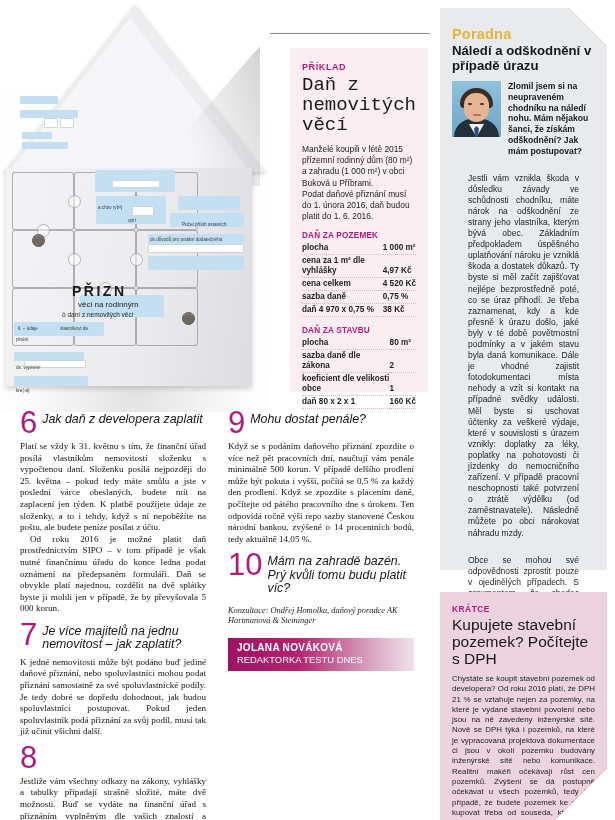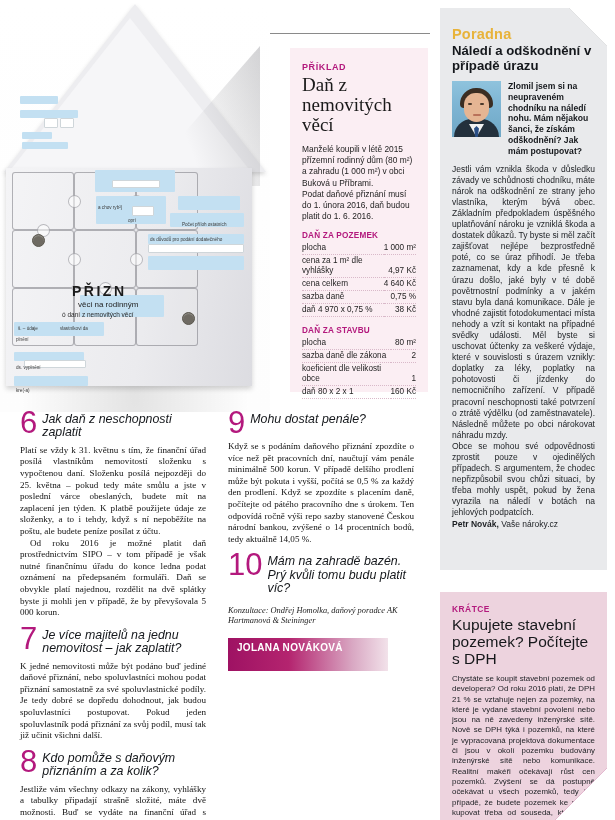--- a/index.html
+++ b/index.html
@@ -140,21 +140,21 @@
   .example-inner { padding: 14px 12px 10px 12px; }
   .kicker {
     font-family: "Liberation Sans", sans-serif;
     font-weight: bold;
     font-size: 9px;
     letter-spacing: 0.6px;
     color: #b3197d;
     margin-bottom: 3px;
   }
   .ex-title {
-    font-family: Liberation Serif, serif;
+    font-family: Liberation Mono, monospace;
     font-size: 19px;
     line-height: 20px;
     color: #1a1a1a;
     margin: 0 0 9px 0;
     font-weight: normal;
   }
   .ex-body {
     font-family: "Liberation Sans", sans-serif;
     font-size: 8.4px;
     line-height: 11.2px;
@@ -174,22 +174,23 @@
     border-collapse: collapse;
     font-family: "Liberation Sans", sans-serif;
     font-size: 8.2px;
     color: #1d1d1d;
   }
   table.ex-tbl td {
     padding: 1px 0 1px 0;
     border-bottom: 1px dotted #d9b9c9;
     vertical-align: bottom;
     line-height: 10px;
-  }
-  table.ex-tbl td.v { text-align: right; white-space: nowrap; }
+    font-weight: bold;
+  }
+  table.ex-tbl td.v { text-align: left; white-space: nowrap; }
 
   
   .rail {
     position: absolute;
     left: 440px; top: 8px;
     width: 167px; height: 805px;
   }
   .rail-panel {
     position: absolute; left: 0; top: 0;
     width: 167px; height: 562px;
@@ -273,21 +274,21 @@
     color: #16191d;
   }
   .rail-body {
     font-family: "Liberation Sans", sans-serif;
     font-size: 8.5px;
     line-height: 11.1px;
     color: #1c1f23;
     margin-top: 7px;
     text-align: justify;
   }
-  .rail-body p { margin: 0; }
+  .rail-body p { margin: 16px; }
   .signature { font-weight: bold; }
 
   
   .kratce {
     position: absolute;
     left: 440px; top: 592px;
     width: 167px; height: 228px;
     background: #edd3de;
     overflow: hidden;
   }
@@ -379,21 +380,21 @@
   .consult {
     font-family: "Liberation Serif", serif;
     font-style: italic;
     font-size: 8.4px;
     line-height: 10.5px;
     color: #1b1b1b;
     margin-top: 10px;
   }
   .byline {
     margin-top: 11px;
-    width: 160px; height: 33px;
+    width: 186px; height: 33px;
     background: linear-gradient(90deg,#9e1263 0%, #b4246f 38%, #d9a8c3 78%, #f2e2ea 100%);
     padding: 4px 0 0 9px;
   }
   .byline-name {
     font-family: "Liberation Sans", sans-serif;
     font-weight: bold;
     font-size: 10px;
     color: #ffffff;
     letter-spacing: 0.3px;
     line-height: 12px;
@@ -496,21 +497,21 @@
           <tr>
             <td>plocha</td>
             <td class="v">1 000 m²</td>
           </tr>
           <tr>
             <td>cena za 1 m² dle vyhlášky</td>
             <td class="v">4,97 Kč</td>
           </tr>
           <tr>
             <td>cena celkem</td>
-            <td class="v">4 640 Kč</td>
+            <td class="v">4 520 Kč</td>
           </tr>
           <tr>
             <td>sazba daně</td>
             <td class="v">0,75 %</td>
           </tr>
           <tr>
             <td>daň 4 970 x 0,75 %</td>
             <td class="v">38 Kč</td>
           </tr>
         </tbody>
@@ -580,38 +581,37 @@
     <div class="kratce-corner"></div>
     <div class="kratce-corner2"></div>
   </div>
 
   <div class="article">
 
     <div class="col left">
       <div class="qa">
         <div class="qa-head">
           <div class="qnum">6</div>
-          <div class="qtitle">Jak daň z neschopnosti zaplatit</div>
+          <div class="qtitle">Jak daň z developera zaplatit</div>
         </div>
         <p class="para">Platí se vždy k 31. květnu s tím, že finanční úřad posílá vlastníkům nemovitostí složenku s vypočtenou daní. Složenku posílá nejpozději do 25. května – pokud tedy máte smůlu a jste v poslední várce obeslaných, budete mít na zaplacení jen týden. K platbě použijete údaje ze složenky, a to i tehdy, když s ní nepoběžíte na poštu, ale budete peníze posílat z účtu.</p>
         <p class="para">Od roku 2016 je možné platit daň prostřednictvím SIPO – v tom případě je však nutné finančnímu úřadu do konce ledna podat oznámení na předepsaném formuláři. Daň se obvykle platí najednou, rozdělit na dvě splátky byste ji mohli jen v případě, že by převyšovala 5 000 korun.</p>
       </div>
 
       <div class="qa">
         <div class="qa-head">
           <div class="qnum">7</div>
           <div class="qtitle">Je více majitelů na jednu nemovitost – jak zaplatit?</div>
         </div>
         <p class="para">K jedné nemovitosti může být podáno buď jediné daňové přiznání, nebo spoluvlastníci mohou podat přiznání samostatně za své spoluvlastnické podíly. Je tedy dobré se dopředu dohodnout, jak budou spoluvlastníci postupovat. Pokud jeden spoluvlastník podá přiznání za svůj podíl, musí tak již učinit všichni další.</p>
       </div>
 
       <div class="qa">
         <div class="qa-head">
           <div class="qnum">8</div>
-          <div class="qtitle">Kdo pomůže s daňovým přiznáním a za kolik?</div>
         </div>
         <p class="para">Jestliže vám všechny odkazy na zákony, vyhlášky a tabulky připadají strašně složité, máte dvě možnosti. Buď se vydáte na finanční úřad s přiznáním vyplněným dle vašich znalostí a požádáte o pomoc. V přibližně polovině případů narazíte na ochotnou úředníci, která vám s vyplněním pomůže. V druhé polovině případů odejdete s nepořízenou a s doporučením najmout si daňového poradce. A to je ta druhá možnost. Ne každý daňový poradce se však nemovitostním daním věnuje, ty správné hledejte na stránkách Komory daňových poradců a zaškrtněte si specializaci „daň z nemovitých věcí“. Při určení ceny záleží samozřejmě na složitosti daňového přiznání. Poradci uvádějí, že se u nich člověk s bytem či rodinným domem obvykle vejde do tisícikoruny až dvou.</p>
       </div>
     </div>
 
     <div class="col right">
       <div class="qa">
         <div class="qa-head">
           <div class="qnum">9</div>
           <div class="qtitle">Mohu dostat penále?</div>
@@ -623,17 +623,18 @@
         <div class="qa-head">
           <div class="qnum">10</div>
           <div class="qtitle">Mám na zahradě bazén. Prý kvůli tomu budu platit víc?</div>
         </div>
       </div>
 
       <div class="consult">Konzultace: Ondřej Homolka, daňový poradce AK Hartmanová &amp; Steininger</div>
 
       <div class="byline">
         <div class="byline-name">JOLANA NOVÁKOVÁ</div>
+        <div class="byline-role">REDAKTORKA TESTU DNES</div>
       </div>
     </div>
 
   </div>
 </div>
 
 </body></html>

